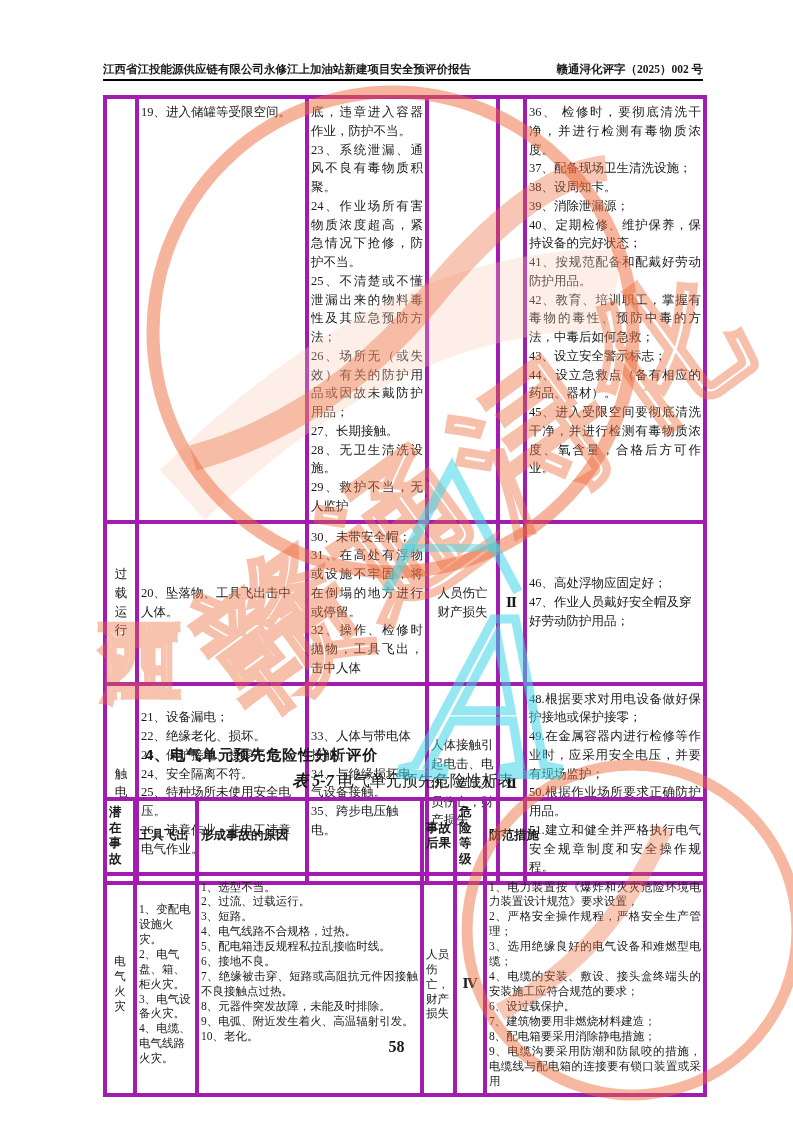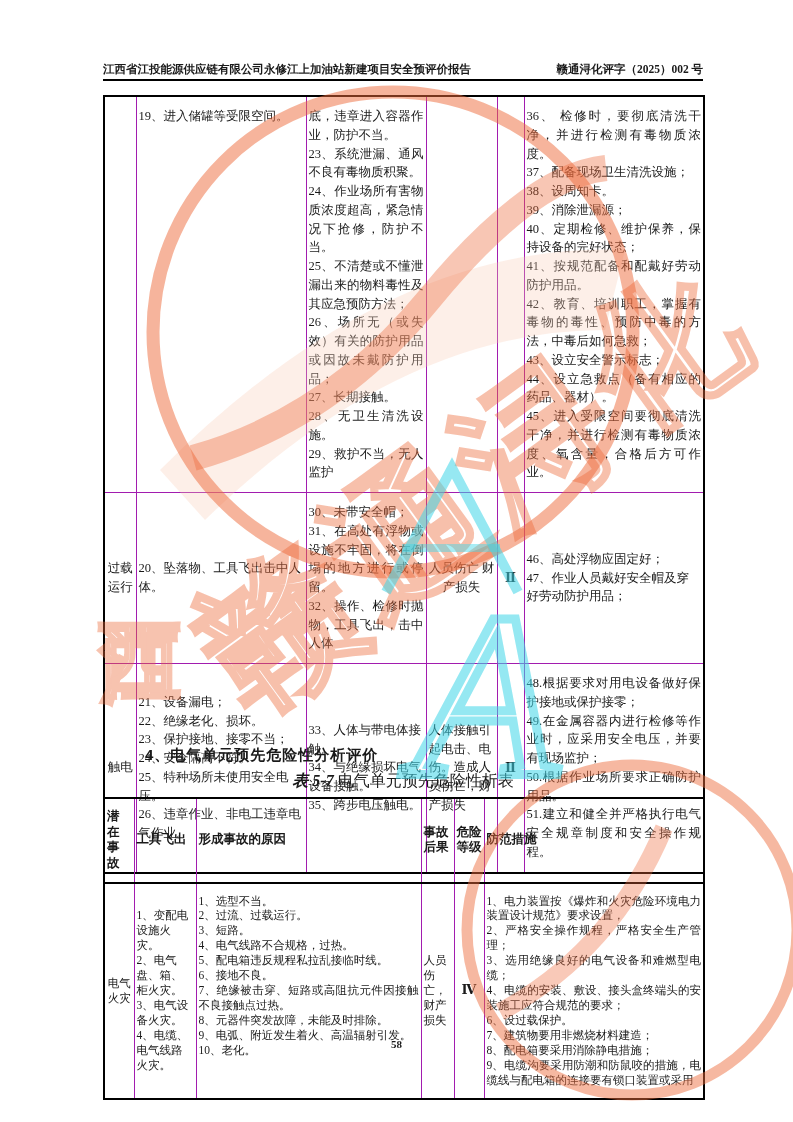--- a/index.html
+++ b/index.html
@@ -13,21 +13,21 @@
   
   .hdr{
     position:absolute;left:103px;top:62px;width:600px;
     display:flex;justify-content:space-between;align-items:flex-end;
     font-size:11.5px;font-weight:bold;white-space:nowrap;
     border-bottom:2px solid #000;padding-bottom:2px;
   }
 
   
   table{border-collapse:collapse;table-layout:fixed;position:absolute;left:103px;width:600px;background:transparent;}
-  td,th{border:1px solid #a21caf;padding:10px 2px;overflow:hidden;vertical-align:middle;}
+  td,th{border:4px solid #a21caf;padding:4px 2px;overflow:hidden;vertical-align:middle;}
   .t1{top:95px;border:2px solid #000;font-size:12.5px;line-height:1.5;}
   .t2{top:797px;border:2px solid #000;font-size:11.5px;line-height:1.3;}
   .t2 th{font-size:12.5px;line-height:1.25;text-align:left;font-weight:bold;border-bottom:2px solid #000;}
   .top{vertical-align:top;}
   .mid{vertical-align:middle;text-align:center;}
   .pre{white-space:pre-line;text-align:justify;}
   .lvl{font-weight:bold;text-align:center;font-size:13px;}
   .t1 .r1{height:350px;} .t1 .r2{height:116px;} .t1 .r3{height:171px;}
   .t2 .hr{height:36px;} .t2 .br{height:195px;}
 
@@ -37,21 +37,21 @@
     font-family:"Liberation Sans","DejaVu Sans",sans-serif;letter-spacing:1px;
   }
   .tbl-caption{
     position:absolute;left:103px;top:771px;width:600px;text-align:center;font-size:16px;
   }
   .tbl-caption b{margin-right:4px;font-style:italic;}
 
   
   .pagenum{
     position:absolute;left:0;top:1038px;width:793px;text-align:center;
-    font-size:11px;font-weight:bold;
+    font-size:16px;font-weight:bold;
   }
 
   
   .wm{position:absolute;left:0;top:0;width:793px;height:1122px;z-index:10;pointer-events:none;}
 </style>
 </head>
 <body>
 
 <div class="page">
 

